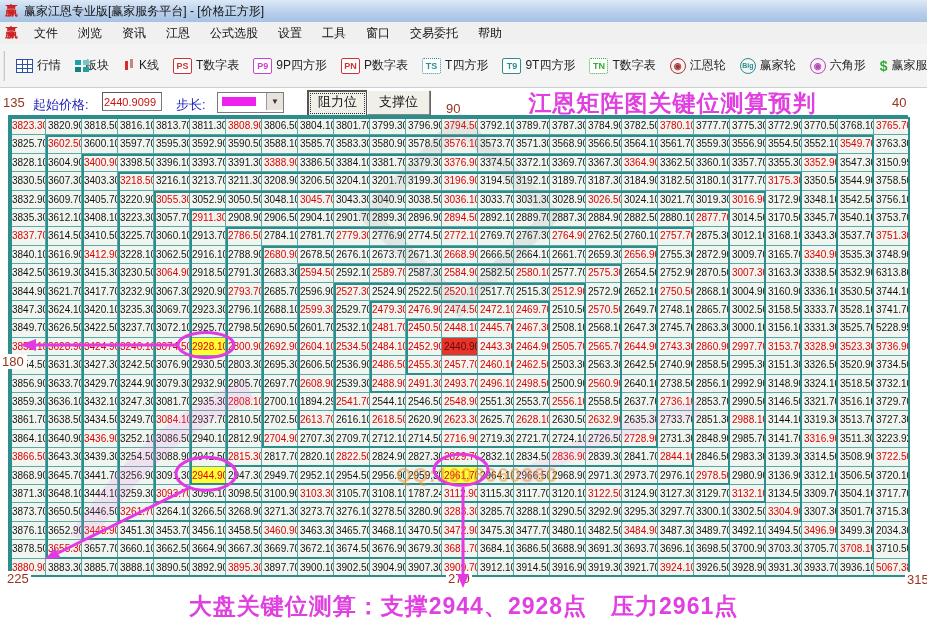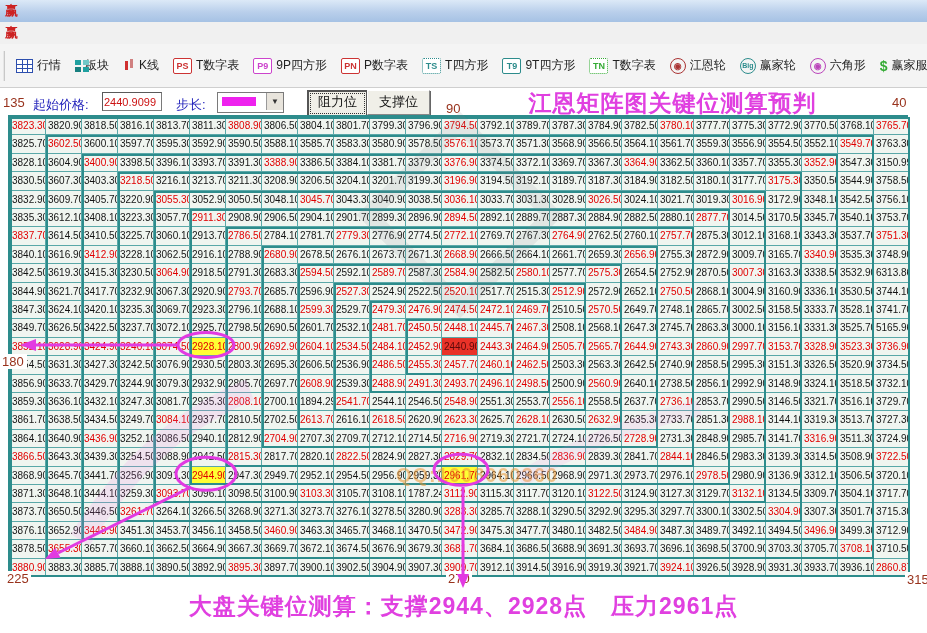--- a/index.html
+++ b/index.html
@@ -66,24 +66,26 @@
   .qq-mark{position:absolute;left:396px;top:464px;font-size:20px;font-weight:bold;letter-spacing:1px;
     color:rgba(235,150,50,0.55);z-index:35;}
   .footer-text{position:absolute;left:0;right:0;top:591px;text-align:center;font-size:23px;
     font-weight:bold;color:#e040e0;letter-spacing:1px;}
 </style>
 </head>
 <body>
 
 <div class="titlebar">
   <span class="app-logo">赢</span>
+  <span class="title-text">赢家江恩专业版[赢家服务平台] - [价格正方形]</span>
 </div>
 
 <div class="menubar">
   <span class="app-logo">赢</span>
+  <span id="menu-items"><span class="menu-item">文件</span><span class="menu-item">浏览</span><span class="menu-item">资讯</span><span class="menu-item">江恩</span><span class="menu-item">公式选股</span><span class="menu-item">设置</span><span class="menu-item">工具</span><span class="menu-item">窗口</span><span class="menu-item">交易委托</span><span class="menu-item">帮助</span></span>
 </div>
 
 <div class="toolbar">
   <span class="tb-sep"></span>
   <span id="toolbar-items" style="display:flex;align-items:center;">
       <span class="tb-item">
         <span class="icon-table"></span>
         <span class="lbl">行情</span>
       </span>
       <span class="tb-item">
@@ -444,21 +446,21 @@
     <div class="cell red" style="left: 504px; top: 202.4px; width: 36px; height: 18.4px;">2467.30</div>
     <div class="cell" style="left: 540px; top: 202.4px; width: 36px; height: 18.4px;">2508.10</div>
     <div class="cell" style="left: 576px; top: 202.4px; width: 36px; height: 18.4px;">2568.10</div>
     <div class="cell" style="left: 612px; top: 202.4px; width: 36px; height: 18.4px;">2647.30</div>
     <div class="cell" style="left: 648px; top: 202.4px; width: 36px; height: 18.4px;">2745.70</div>
     <div class="cell" style="left: 684px; top: 202.4px; width: 36px; height: 18.4px;">2863.30</div>
     <div class="cell" style="left: 720px; top: 202.4px; width: 36px; height: 18.4px;">3000.10</div>
     <div class="cell" style="left: 756px; top: 202.4px; width: 36px; height: 18.4px;">3156.10</div>
     <div class="cell" style="left: 792px; top: 202.4px; width: 36px; height: 18.4px;">3331.30</div>
     <div class="cell" style="left: 828px; top: 202.4px; width: 36px; height: 18.4px;">3525.70</div>
-    <div class="cell" style="left: 864px; top: 202.4px; width: 36px; height: 18.4px;">5165.96</div>
+    <div class="cell" style="left: 864px; top: 202.4px; width: 36px; height: 18.4px;">5228.95</div>
     <div class="cell red" style="left: 0px; top: 220.8px; width: 36px; height: 18.4px;">3852.10</div>
     <div class="cell red" style="left: 36px; top: 220.8px; width: 36px; height: 18.4px;">3628.90</div>
     <div class="cell red" style="left: 72px; top: 220.8px; width: 36px; height: 18.4px;">3424.90</div>
     <div class="cell red" style="left: 108px; top: 220.8px; width: 36px; height: 18.4px;">3240.10</div>
     <div class="cell red" style="left: 144px; top: 220.8px; width: 36px; height: 18.4px;">3074.50</div>
     <div class="cell red key" style="left: 180px; top: 220.8px; width: 36px; height: 18.4px;">2928.10</div>
     <div class="cell red" style="left: 216px; top: 220.8px; width: 36px; height: 18.4px;">2800.90</div>
     <div class="cell red" style="left: 252px; top: 220.8px; width: 36px; height: 18.4px;">2692.90</div>
     <div class="cell red" style="left: 288px; top: 220.8px; width: 36px; height: 18.4px;">2604.10</div>
     <div class="cell red" style="left: 324px; top: 220.8px; width: 36px; height: 18.4px;">2534.50</div>
@@ -594,21 +596,21 @@
     <div class="cell" style="left: 504px; top: 312.8px; width: 36px; height: 18.4px;">2721.70</div>
     <div class="cell" style="left: 540px; top: 312.8px; width: 36px; height: 18.4px;">2724.10</div>
     <div class="cell" style="left: 576px; top: 312.8px; width: 36px; height: 18.4px;">2726.50</div>
     <div class="cell red" style="left: 612px; top: 312.8px; width: 36px; height: 18.4px;">2728.90</div>
     <div class="cell" style="left: 648px; top: 312.8px; width: 36px; height: 18.4px;">2731.30</div>
     <div class="cell" style="left: 684px; top: 312.8px; width: 36px; height: 18.4px;">2848.90</div>
     <div class="cell" style="left: 720px; top: 312.8px; width: 36px; height: 18.4px;">2985.70</div>
     <div class="cell" style="left: 756px; top: 312.8px; width: 36px; height: 18.4px;">3141.70</div>
     <div class="cell red" style="left: 792px; top: 312.8px; width: 36px; height: 18.4px;">3316.90</div>
     <div class="cell" style="left: 828px; top: 312.8px; width: 36px; height: 18.4px;">3511.30</div>
-    <div class="cell" style="left: 864px; top: 312.8px; width: 36px; height: 18.4px;">3724.90</div>
+    <div class="cell" style="left: 864px; top: 312.8px; width: 36px; height: 18.4px;">3223.92</div>
     <div class="cell red" style="left: 0px; top: 331.2px; width: 36px; height: 18.4px;">3866.50</div>
     <div class="cell" style="left: 36px; top: 331.2px; width: 36px; height: 18.4px;">3643.30</div>
     <div class="cell" style="left: 72px; top: 331.2px; width: 36px; height: 18.4px;">3439.30</div>
     <div class="cell" style="left: 108px; top: 331.2px; width: 36px; height: 18.4px;">3254.50</div>
     <div class="cell" style="left: 144px; top: 331.2px; width: 36px; height: 18.4px;">3088.90</div>
     <div class="cell" style="left: 180px; top: 331.2px; width: 36px; height: 18.4px;">2942.50</div>
     <div class="cell red" style="left: 216px; top: 331.2px; width: 36px; height: 18.4px;">2815.30</div>
     <div class="cell" style="left: 252px; top: 331.2px; width: 36px; height: 18.4px;">2817.70</div>
     <div class="cell" style="left: 288px; top: 331.2px; width: 36px; height: 18.4px;">2820.10</div>
     <div class="cell red" style="left: 324px; top: 331.2px; width: 36px; height: 18.4px;">2822.50</div>
@@ -719,21 +721,21 @@
     <div class="cell" style="left: 504px; top: 404.8px; width: 36px; height: 18.4px;">3477.70</div>
     <div class="cell" style="left: 540px; top: 404.8px; width: 36px; height: 18.4px;">3480.10</div>
     <div class="cell" style="left: 576px; top: 404.8px; width: 36px; height: 18.4px;">3482.50</div>
     <div class="cell red" style="left: 612px; top: 404.8px; width: 36px; height: 18.4px;">3484.90</div>
     <div class="cell" style="left: 648px; top: 404.8px; width: 36px; height: 18.4px;">3487.30</div>
     <div class="cell" style="left: 684px; top: 404.8px; width: 36px; height: 18.4px;">3489.70</div>
     <div class="cell" style="left: 720px; top: 404.8px; width: 36px; height: 18.4px;">3492.10</div>
     <div class="cell" style="left: 756px; top: 404.8px; width: 36px; height: 18.4px;">3494.50</div>
     <div class="cell red" style="left: 792px; top: 404.8px; width: 36px; height: 18.4px;">3496.90</div>
     <div class="cell" style="left: 828px; top: 404.8px; width: 36px; height: 18.4px;">3499.30</div>
-    <div class="cell" style="left: 864px; top: 404.8px; width: 36px; height: 18.4px;">3712.90</div>
+    <div class="cell" style="left: 864px; top: 404.8px; width: 36px; height: 18.4px;">2034.30</div>
     <div class="cell" style="left: 0px; top: 423.2px; width: 36px; height: 18.4px;">3878.50</div>
     <div class="cell red" style="left: 36px; top: 423.2px; width: 36px; height: 18.4px;">3655.30</div>
     <div class="cell" style="left: 72px; top: 423.2px; width: 36px; height: 18.4px;">3657.70</div>
     <div class="cell" style="left: 108px; top: 423.2px; width: 36px; height: 18.4px;">3660.10</div>
     <div class="cell" style="left: 144px; top: 423.2px; width: 36px; height: 18.4px;">3662.50</div>
     <div class="cell" style="left: 180px; top: 423.2px; width: 36px; height: 18.4px;">3664.90</div>
     <div class="cell" style="left: 216px; top: 423.2px; width: 36px; height: 18.4px;">3667.30</div>
     <div class="cell" style="left: 252px; top: 423.2px; width: 36px; height: 18.4px;">3669.70</div>
     <div class="cell" style="left: 288px; top: 423.2px; width: 36px; height: 18.4px;">3672.10</div>
     <div class="cell" style="left: 324px; top: 423.2px; width: 36px; height: 18.4px;">3674.50</div>
@@ -769,21 +771,21 @@
     <div class="cell" style="left: 504px; top: 441.6px; width: 36px; height: 18.4px;">3914.50</div>
     <div class="cell" style="left: 540px; top: 441.6px; width: 36px; height: 18.4px;">3916.90</div>
     <div class="cell" style="left: 576px; top: 441.6px; width: 36px; height: 18.4px;">3919.30</div>
     <div class="cell" style="left: 612px; top: 441.6px; width: 36px; height: 18.4px;">3921.70</div>
     <div class="cell red" style="left: 648px; top: 441.6px; width: 36px; height: 18.4px;">3924.10</div>
     <div class="cell" style="left: 684px; top: 441.6px; width: 36px; height: 18.4px;">3926.50</div>
     <div class="cell" style="left: 720px; top: 441.6px; width: 36px; height: 18.4px;">3928.90</div>
     <div class="cell" style="left: 756px; top: 441.6px; width: 36px; height: 18.4px;">3931.30</div>
     <div class="cell" style="left: 792px; top: 441.6px; width: 36px; height: 18.4px;">3933.70</div>
     <div class="cell" style="left: 828px; top: 441.6px; width: 36px; height: 18.4px;">3936.10</div>
-    <div class="cell red" style="left: 864px; top: 441.6px; width: 36px; height: 18.4px;">2860.87</div>
+    <div class="cell red" style="left: 864px; top: 441.6px; width: 36px; height: 18.4px;">5067.38</div>
     <div class="ring" style="left: 396px; top: 202.4px; width: 108px; height: 55.2px;"></div>
     <div class="ring" style="left: 360px; top: 184px; width: 180px; height: 92px;"></div>
     <div class="ring" style="left: 324px; top: 165.6px; width: 252px; height: 128.8px;"></div>
     <div class="ring" style="left: 288px; top: 147.2px; width: 324px; height: 165.6px;"></div>
     <div class="ring" style="left: 252px; top: 128.8px; width: 396px; height: 202.4px;"></div>
     <div class="ring" style="left: 216px; top: 110.4px; width: 468px; height: 239.2px;"></div>
     <div class="ring" style="left: 180px; top: 92px; width: 540px; height: 276px;"></div>
     <div class="ring" style="left: 144px; top: 73.6px; width: 612px; height: 312.8px;"></div>
     <div class="ring" style="left: 108px; top: 55.2px; width: 684px; height: 349.6px;"></div>
     <div class="ring" style="left: 72px; top: 36.8px; width: 756px; height: 386.4px;"></div>

